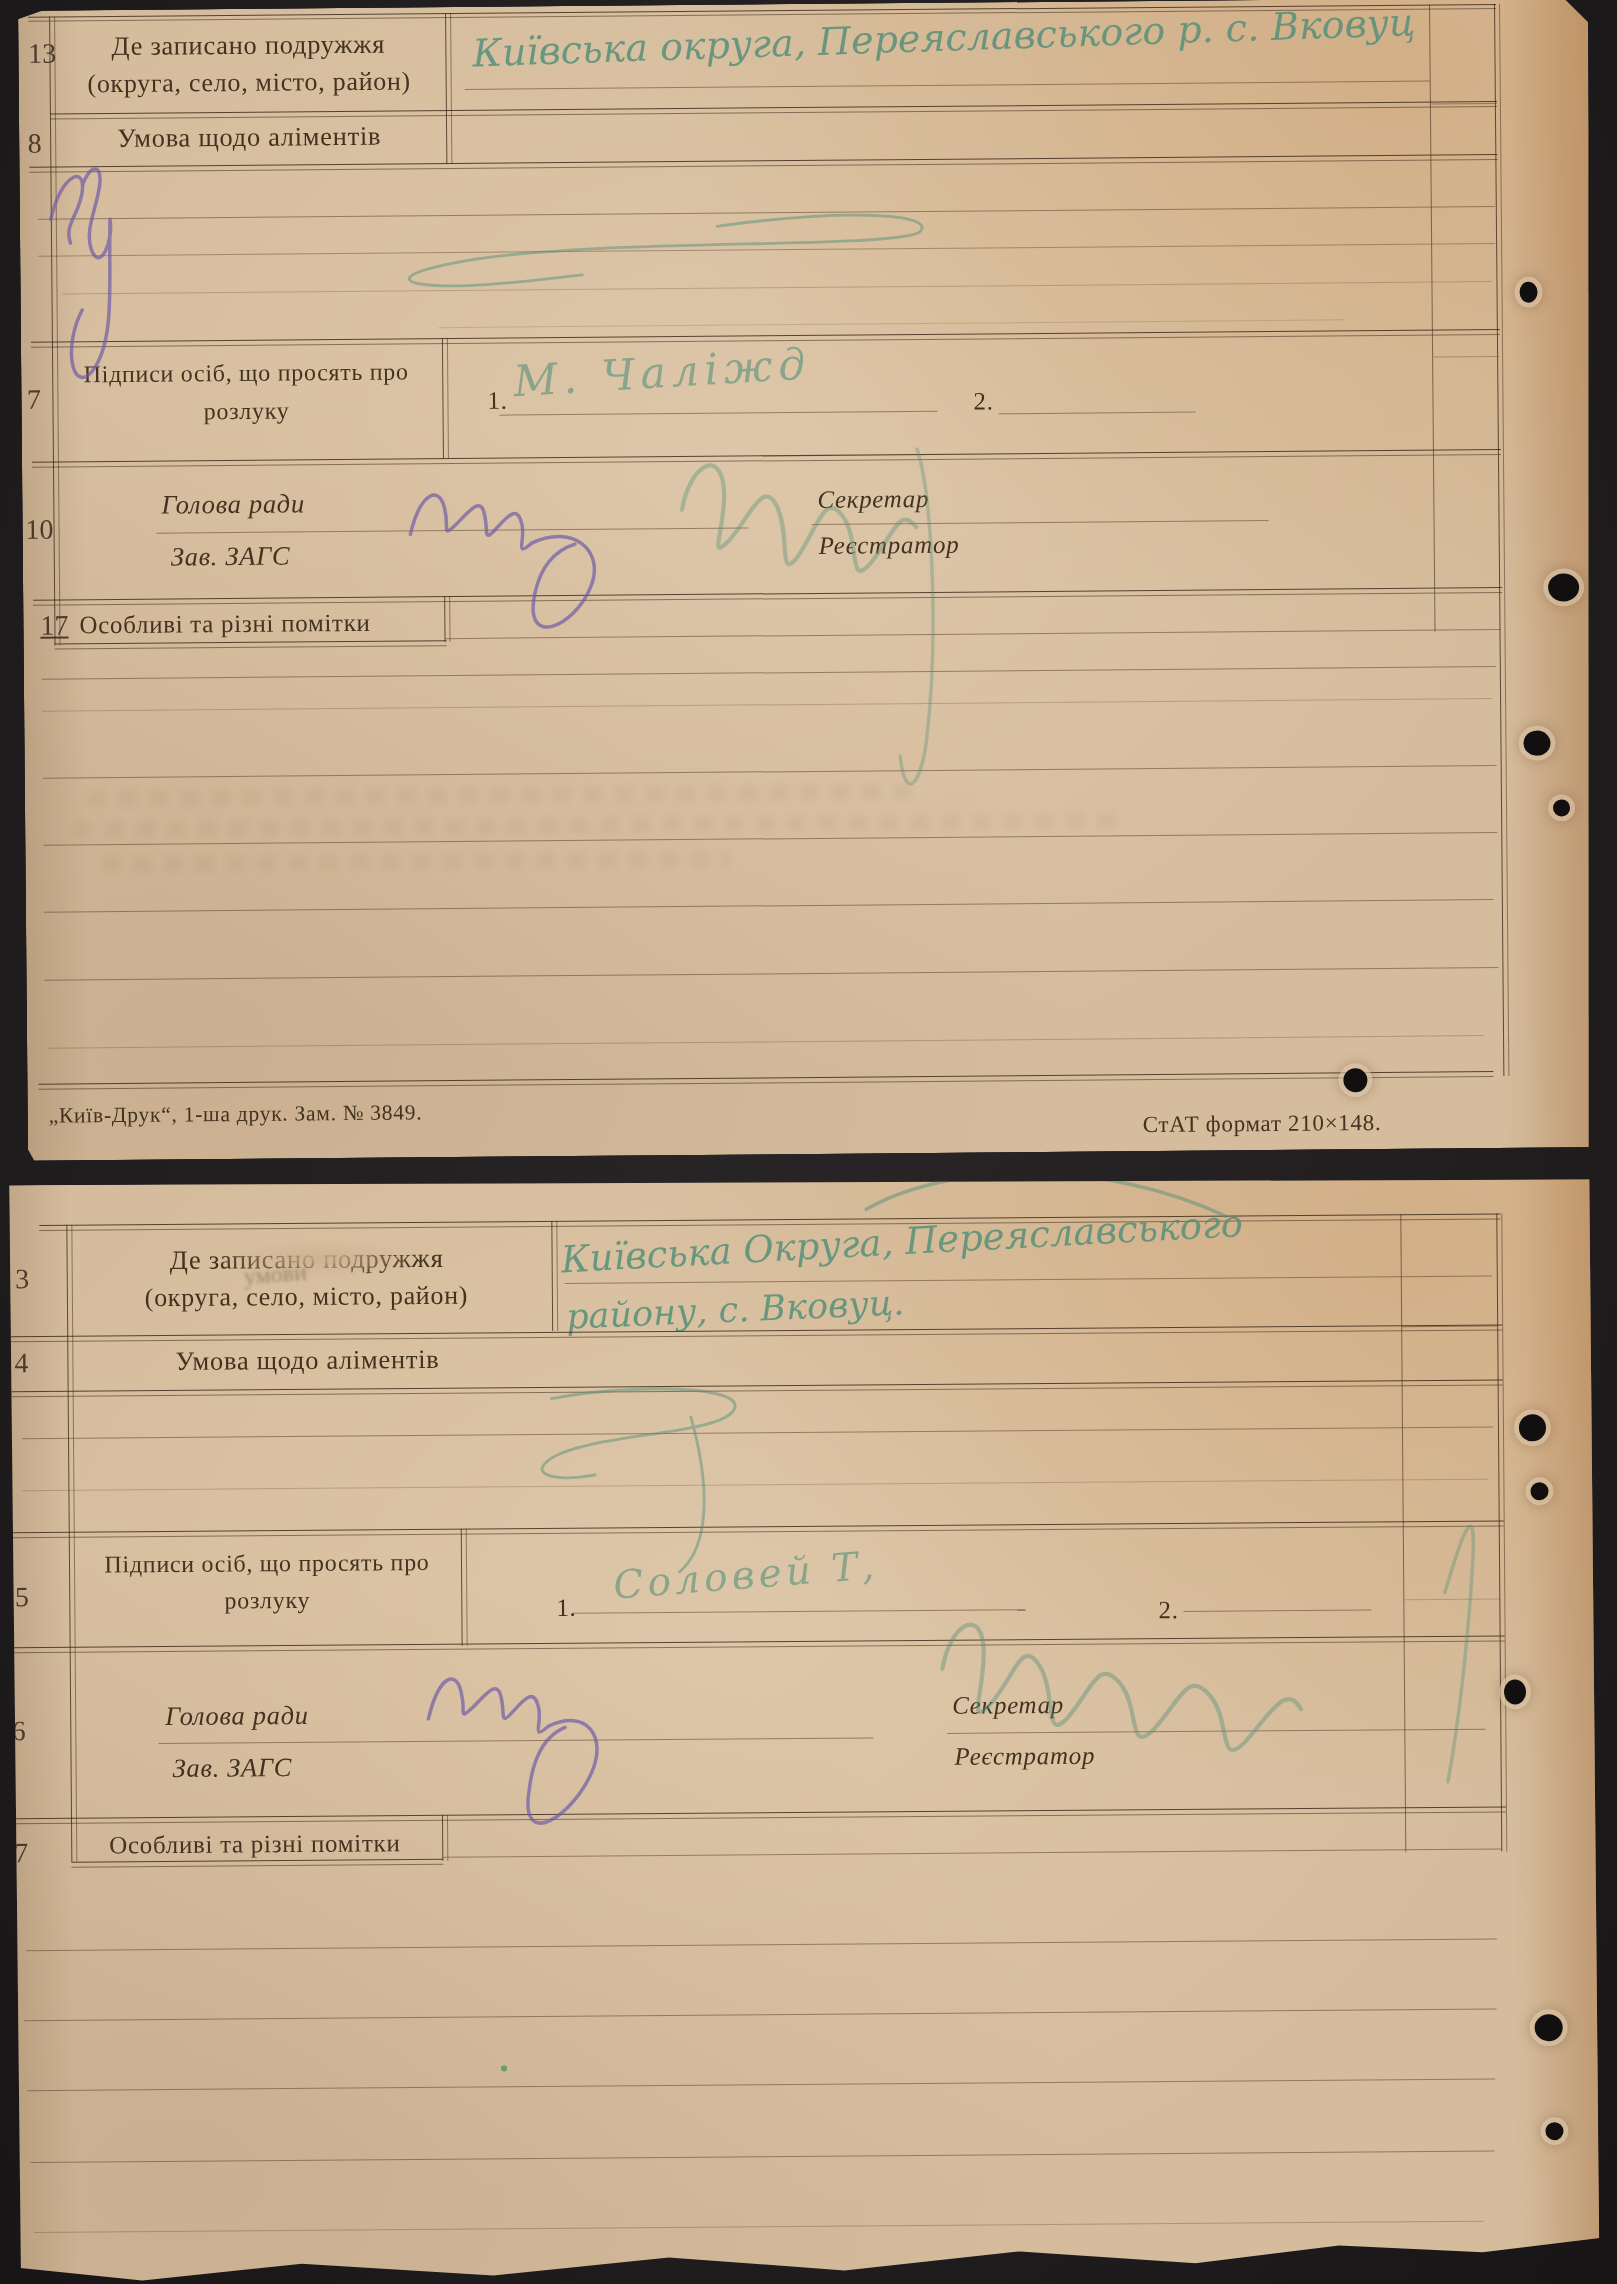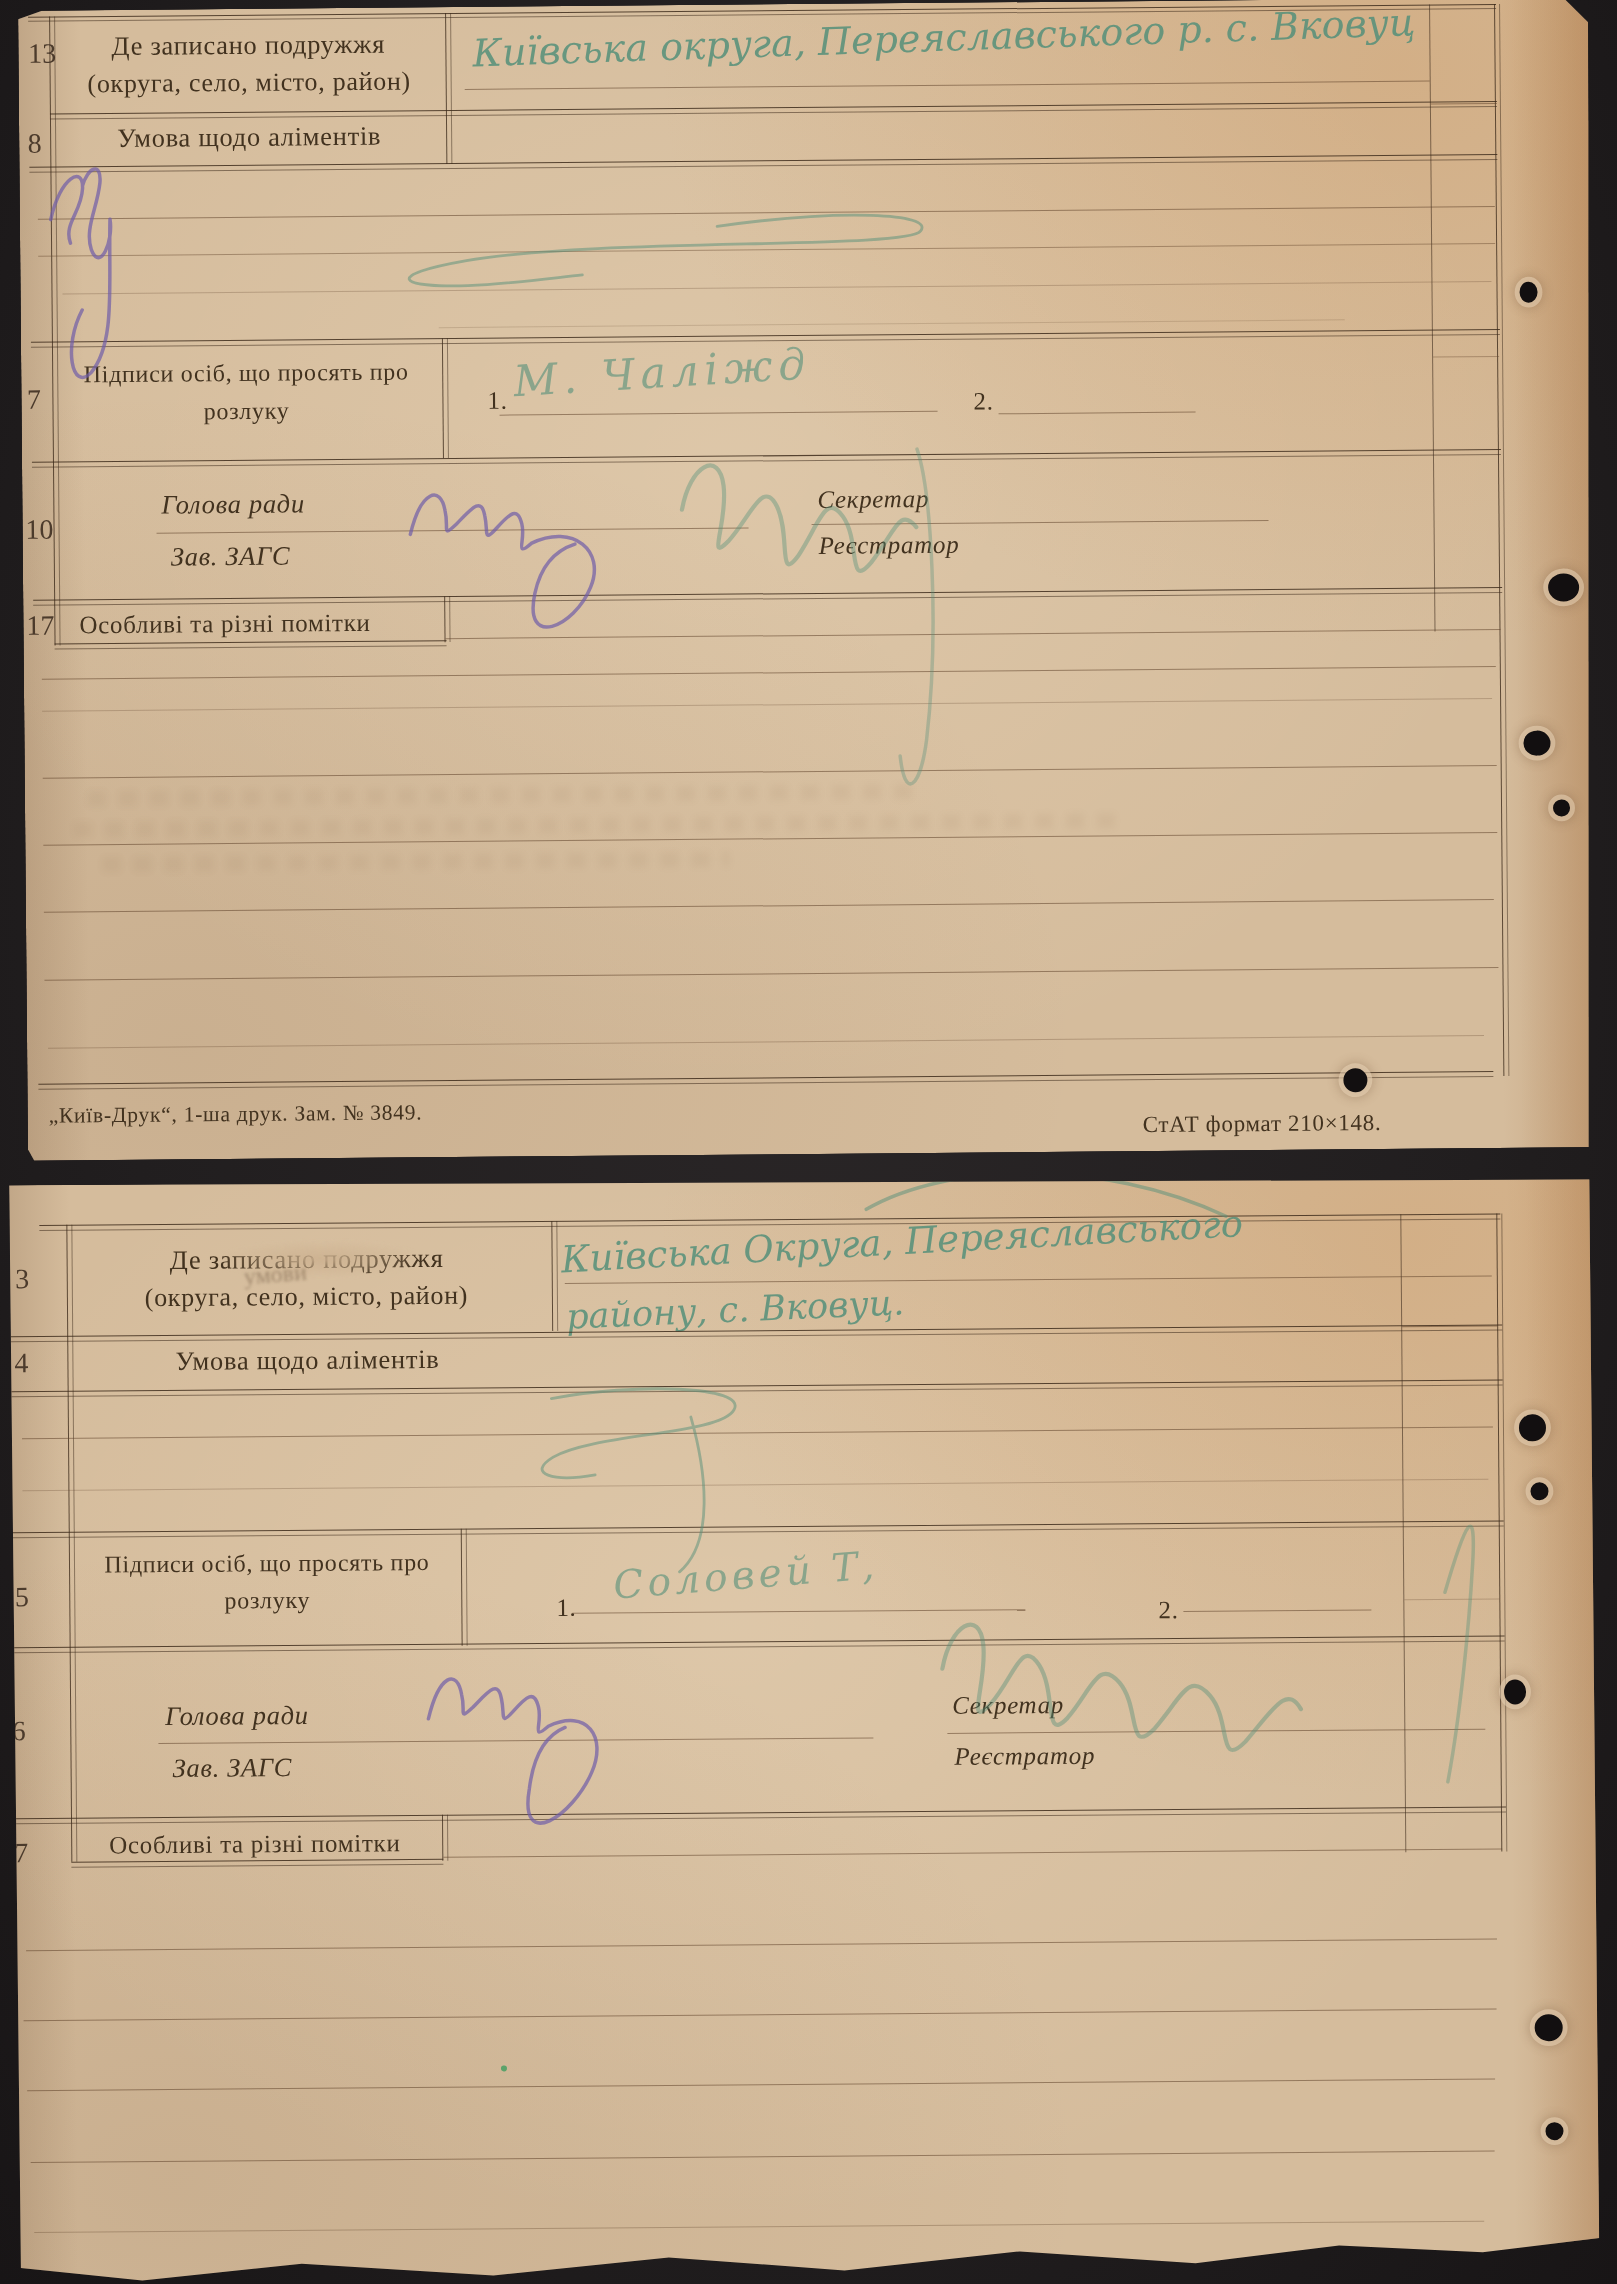--- a/index.html
+++ b/index.html
@@ -80,21 +80,21 @@
     <div class="num" style="left:2.8px;top:503px;">10</div>
     <div class="ital" style="left:139px;top:480px;font-size:26.5px;">Голова ради</div>
     <div class="sline" style="left:134px;top:523px;width:592px;"></div>
     <div class="ital" style="left:148px;top:532px;font-size:26.5px;">Зав. ЗАГС</div>
     <div class="ital" style="left:795px;top:482px;font-size:25px;">Секретар</div>
     <div class="sline" style="left:789px;top:520px;width:457px;"></div>
     <div class="ital" style="left:796px;top:528px;font-size:25px;">Реєстратор</div>
 
     <div class="dline" style="left:9.8px;top:589px;width:1469px;"></div>
     <div class="vd" style="left:421px;top:589px;height:46px;"></div>
-    <div class="num" style="left:3px;top:599px;">17</div>
+    <div class="num" style="left:17px;top:599px;text-decoration:underline;">17</div>
     <div class="lbl" style="left:56px;top:601px;font-size:25px;">Особливі та різні помітки</div>
     <div class="dline" style="left:31px;top:633px;width:392px;"></div>
     <div class="sline" style="left:422px;top:631px;width:1055px;"></div>
 
     <div class="sline" style="left:18px;top:668px;width:1454px;"></div>
     <div class="sline" style="left:18px;top:700px;width:1450px;opacity:.5;"></div>
     <div class="sline" style="left:18px;top:767px;width:1454px;"></div>
     <div class="sline" style="left:18px;top:834px;width:1454px;"></div>
     <div class="sline" style="left:18px;top:901px;width:1450px;"></div>
     <div class="sline" style="left:18px;top:969px;width:1454px;"></div>

